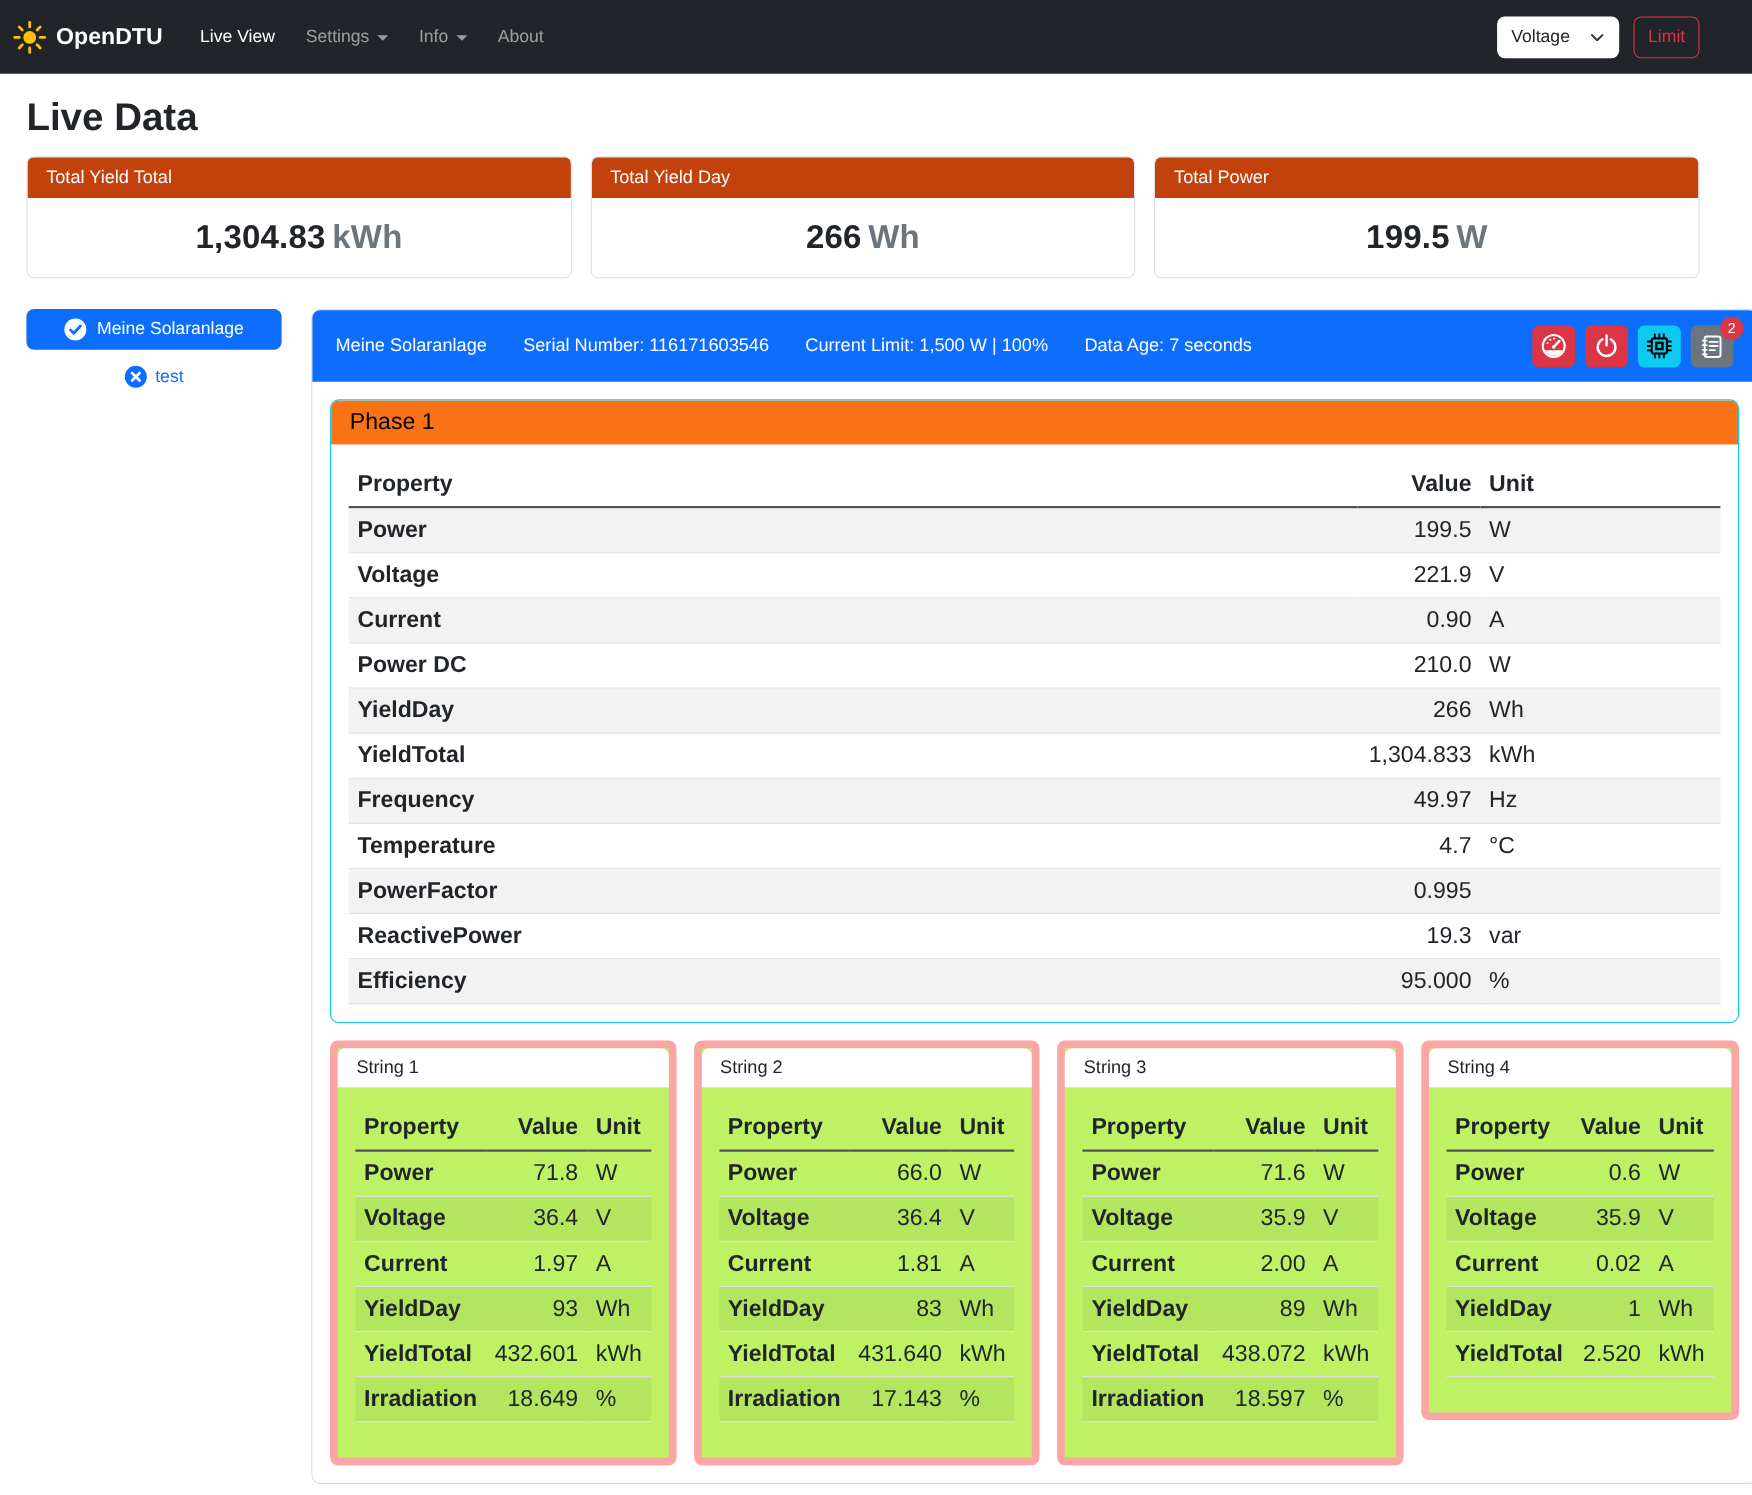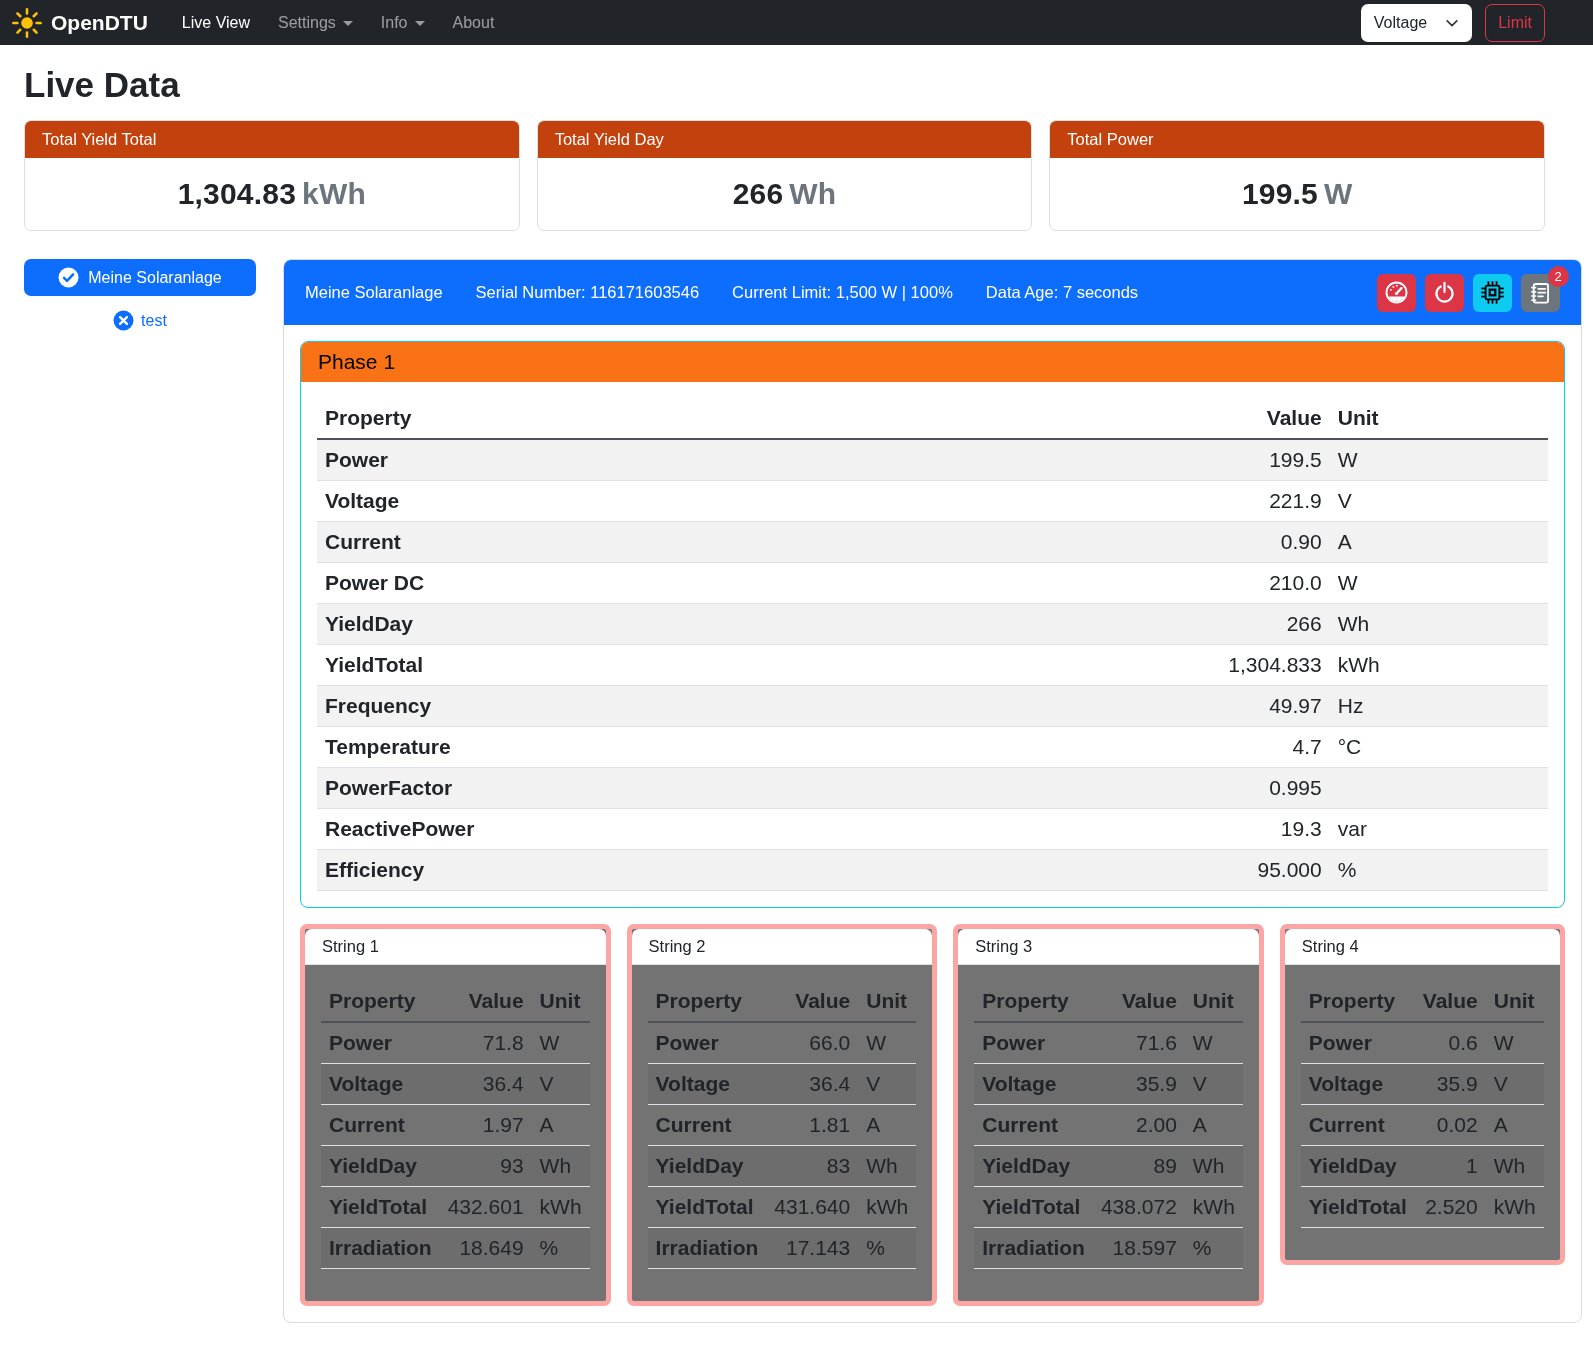--- a/index.html
+++ b/index.html
@@ -6,21 +6,21 @@
   html,body { margin:0; padding:0; }
   body {
     width:1593px; height:1359px;
     background:#ffffff; color:#212529;
     font-family:"Liberation Sans", sans-serif;
     font-size:16px;
   }
 
   
   .navbar {
-    height:45px; background:#212529;
+    height:67px; background:#212529;
     display:flex; align-items:center;
     padding:0 48px 0 12px;
   }
   .brand { display:flex; align-items:center; gap:9px; color:#fff; font-size:21px; font-weight:700; cursor:pointer; }
   .nav-links { display:flex; align-items:center; margin-left:22px; gap:4px; }
   .nav-link {
     color:rgba(255,255,255,.55); padding:8px 12px; cursor:pointer; white-space:nowrap;
     display:flex; align-items:center; gap:7px;
   }
   .nav-link.active { color:#fff; }
@@ -93,21 +93,21 @@
   .data-table td.u { text-align:left; }
   table.stripe-first  tbody tr:nth-child(odd)  { background:rgba(0,0,0,.05); }
   table.stripe-second tbody tr:nth-child(even) { background:rgba(0,0,0,.05); }
   .phase-body col.c-value { width:112px; }
   .phase-body col.c-unit  { width:218px; }
   .string-body col.c-value { width:86px; }
   .string-body col.c-unit  { width:58px; }
 
   
   .strings-row { display:flex; gap:16px; align-items:flex-start; }
-  .string-card { flex:1; border:5px solid #fca5a5; border-radius:7px; background:#737373; }
+  .string-card { flex:1; border:7px solid #fca5a5; border-radius:7px; background:#bef264; }
   .string-header { padding:8px 17px; border-bottom:1px solid #e0e3e6; font-size:16.5px; border-radius:7px 7px 0 0; background:#fff; }
   .string-body { padding:16px 16px 32px 16px; }
 </style>
 </head>
 <body>
 
 <nav class="navbar">
   <div class="brand">
     <span style="display:flex;">
       <svg width="30" height="30" viewBox="0 0 16 16">

